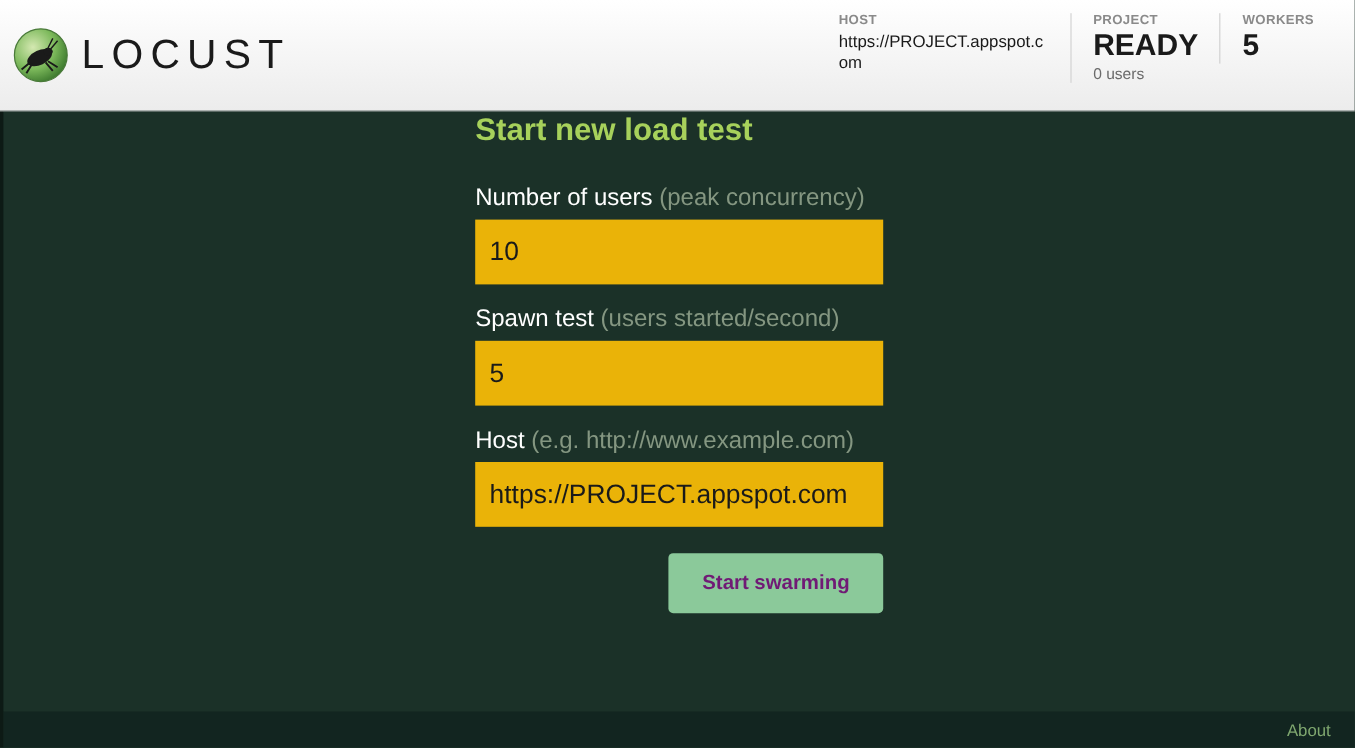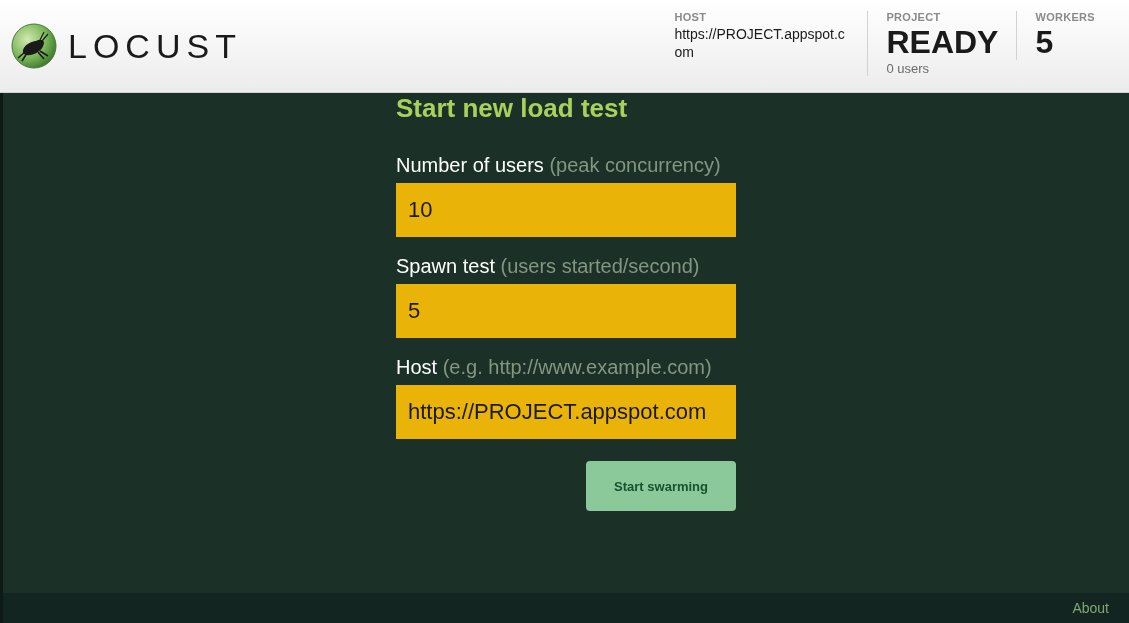--- a/index.html
+++ b/index.html
@@ -65,21 +65,21 @@
       margin-bottom: 2px;
     }
     .stat-host {
       font-size: 14px;
       color: #1a1a1a;
       line-height: 1.3;
       max-width: 175px;
       word-break: break-all;
     }
     .stat-value {
-      font-size: 32px;
+      font-size: 25px;
       font-weight: 700;
       color: #1a1a1a;
       line-height: 1.1;
     }
     .stat-sub {
       font-size: 13px;
       color: #6a6a6a;
       margin-top: 1px;
     }
     .main {
@@ -128,23 +128,23 @@
       display: flex;
       justify-content: flex-end;
       margin-top: 22px;
     }
     .start-btn {
       background: #8bc99a;
       border: none;
       border-radius: 4px;
       height: 50px;
       padding: 0 28px;
-      font-size: 13px;
-      font-weight: 700;
-      color: #14532d;
+      font-size: 17px;
+      font-weight: 700;
+      color: #701a75;
       cursor: pointer;
       font-family: inherit;
       margin-left: 44px;
     }
     .footer {
       position: absolute;
       bottom: 0;
       left: 3px;
       right: 0;
       height: 30px;

